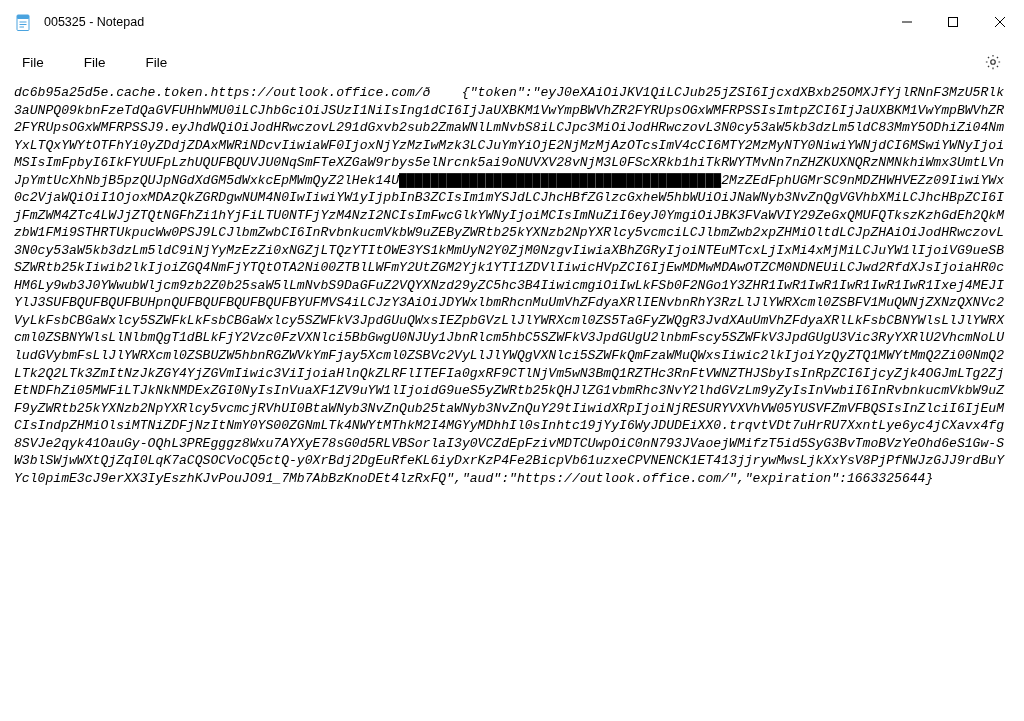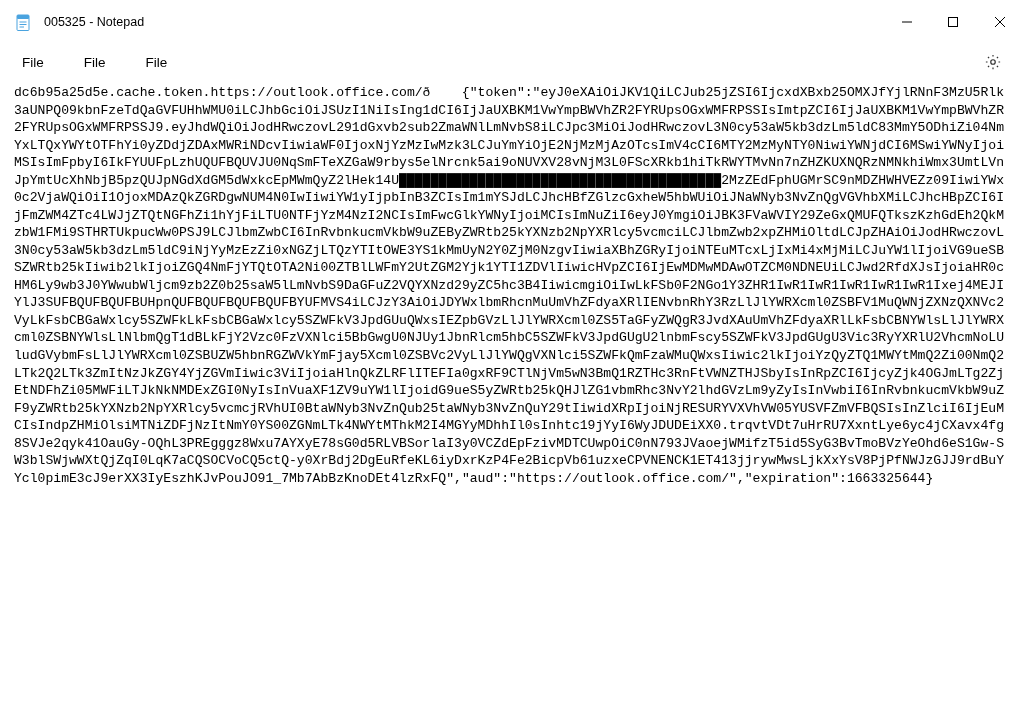--- a/index.html
+++ b/index.html
@@ -71,20 +71,21 @@
   .content {
     flex: 1 1 auto;
     padding: 4px 14px 0 14px;
     font-family: Consolas, "Courier New", monospace;
     font-size: 13.1px;
     line-height: 1.34;
     color: #000;
     white-space: pre-wrap;
     word-break: break-all;
     overflow: hidden;
+    font-style: italic;
   }
 </style>
 </head>
 <body>
 
 <div class="titlebar">
   <span class="app-icon">
     <svg width="16" height="20" viewBox="0 0 16 20">
       <rect x="2" y="3" width="12" height="15.5" rx="1" fill="#fff" stroke="#4aa3df" stroke-width="1"></rect>
       <rect x="2" y="3" width="12" height="4" rx="1" fill="#4aa3df"></rect>

